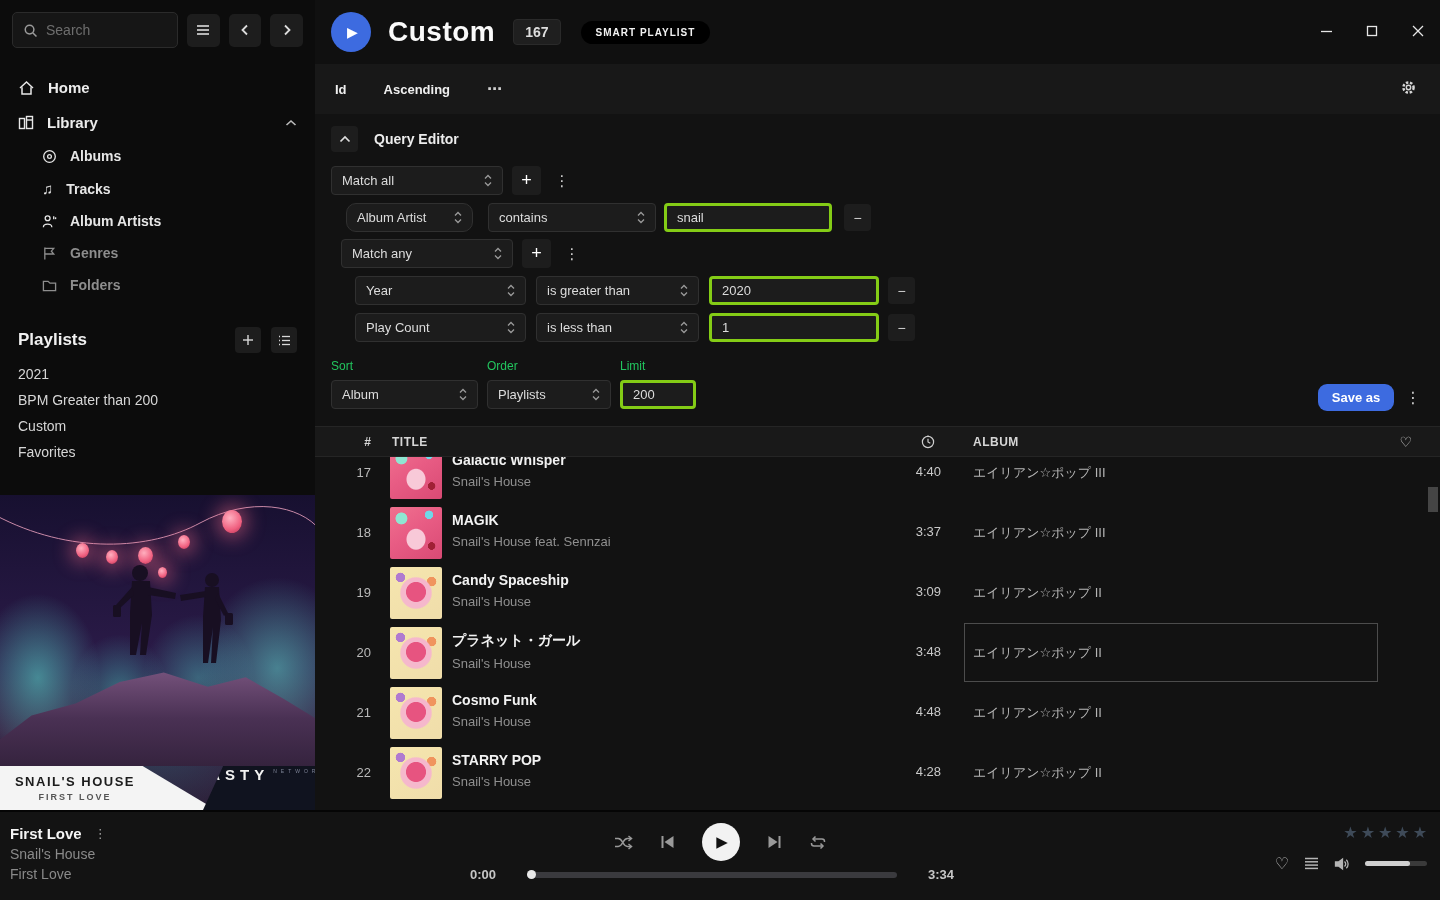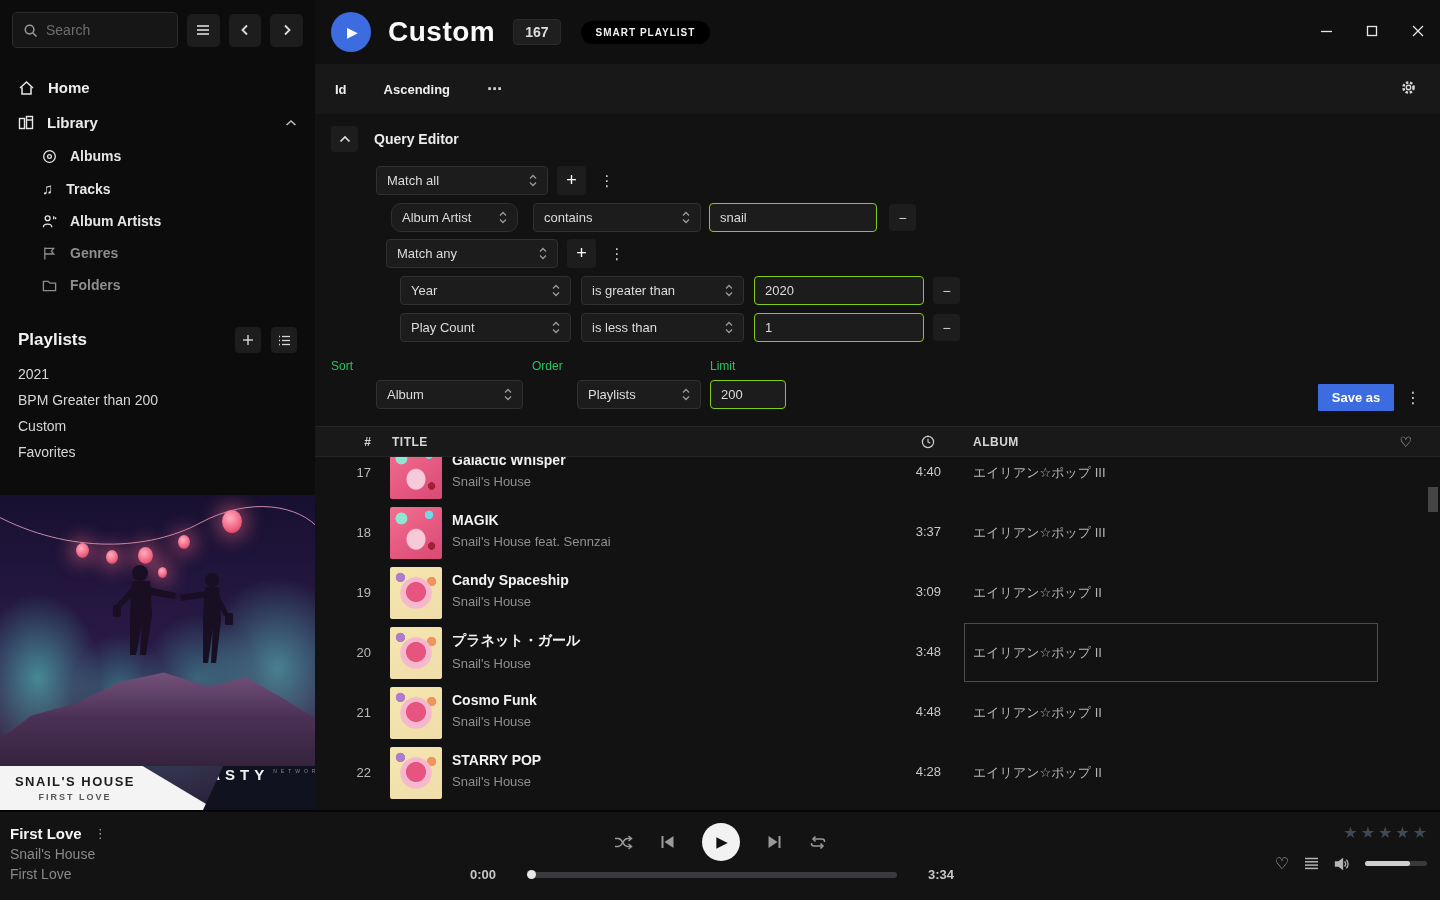--- a/index.html
+++ b/index.html
@@ -66,30 +66,30 @@
   .filter-bar { position:relative; height:50px; background:#181818; display:flex; align-items:center; padding-left:20px; gap:37px; }
   .fb-btn { font-size:13px; font-weight:800; color:#efefef; }
   .fb-more { font-size:15px; color:#cfcfcf; letter-spacing:1px; font-weight:800; }
   .fb-gear { position:absolute; right:23px; top:15px; color:#d8d8d8; }
 
   .query { position:relative; height:312px; padding:12px 16px 0 16px; background:#121212; }
   .q-row { display:flex; align-items:center; }
   .collapse-btn { width:27px; height:26px; background:#1d1d1d; border-radius:4px; display:flex; align-items:center; justify-content:center; color:#ddd; }
   .q-title { font-size:14px; font-weight:700; color:#ececec; margin-left:16px; }
   .sel { display:flex; align-items:center; justify-content:space-between; background:#1c1c1c; border:1px solid #303030; border-radius:4px;
-    height:29px; padding:0 10px; color:#dcdcdc; font-size:13px;margin-left:45px; }
-  .qinput { background:#1c1c1c; border:1px solid #84cc16; border-radius:4px; height:29px; padding:0 10px; color:#dcdcdc; font-size:13px; outline:none; }
+    height:29px; padding:0 10px; color:#dcdcdc; font-size:13px; }
+  .qinput { background:#1c1c1c; border:3px solid #84cc16; border-radius:4px; height:29px; padding:0 10px; color:#dcdcdc; font-size:13px; outline:none; }
   .plus-btn { width:29px; height:29px; background:#1d1d1d; border-radius:4px; display:flex; align-items:center; justify-content:center;
     color:#fff; font-size:18px; font-weight:400; margin-left:9px; }
   .dots-btn { width:18px; height:26px; display:flex; align-items:center; justify-content:center; color:#cfcfcf; font-size:15px; margin-left:12px; }
   .minus-btn { width:27px; height:27px; background:#1d1d1d; border-radius:4px; display:flex; align-items:center; justify-content:center; color:#cfcfcf; font-size:14px; }
   .sort-row { display:flex; margin-top:17px; }
   .sort-col { margin-right:9px; }
   .sort-label { font-size:12px; color:#22c55e; margin-bottom:7px; }
-  .saveas { position:absolute; right:46px; top:270px; width:76px; height:27px; background:#3d6be0; border-radius:1px;
+  .saveas { position:absolute; right:46px; top:270px; width:76px; height:27px; background:#3d6be0; border-radius:9px;
     display:flex; align-items:center; justify-content:center; font-size:13px; font-weight:700; color:#fff; }
   .save-dots { position:absolute; right:18px; top:270px; width:18px; height:27px; display:flex; align-items:center; justify-content:center; color:#cfcfcf; }
 
   
   .thead { position:relative; height:31px; background:#191919; border-top:1px solid #252525; border-bottom:1px solid #252525; }
   .thead .h-num { position:absolute; left:0; top:8px; width:56px; text-align:right; font-size:12px; color:#d6d6d6; font-weight:700; }
   .thead .h-title { position:absolute; left:77px; top:8px; font-size:12px; color:#d6d6d6; font-weight:700; letter-spacing:.5px; }
   .thead .h-clock { position:absolute; left:606px; top:8px; color:#cfcfcf; }
   .thead .h-album { position:absolute; left:658px; top:8px; font-size:12px; color:#d6d6d6; font-weight:700; letter-spacing:.5px; }
   .thead .h-heart { position:absolute; right:28px; top:7px; color:#c8c8c8; font-size:14px; }

